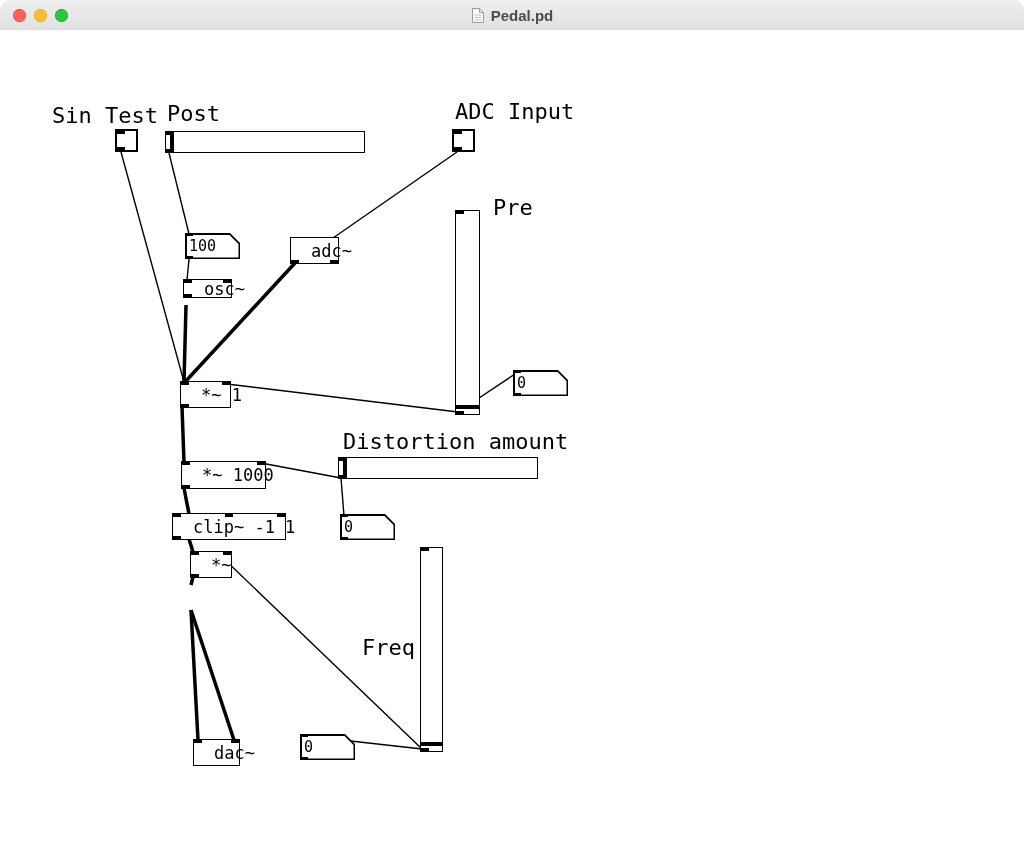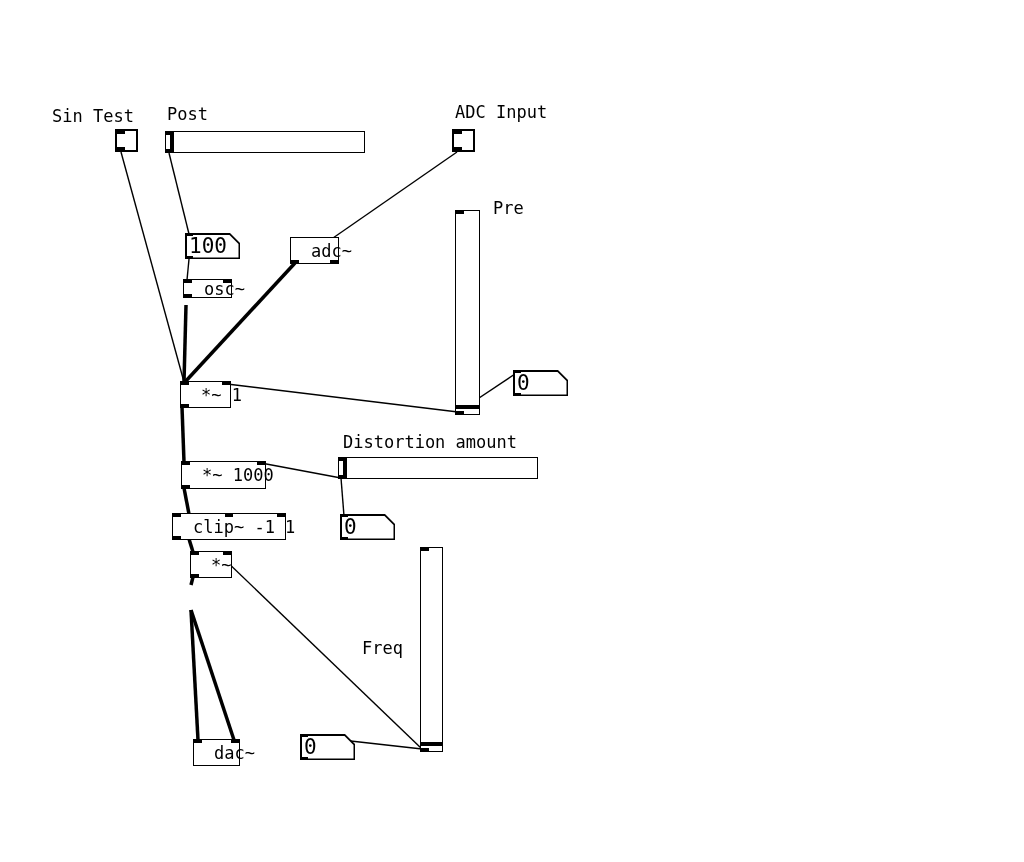--- a/index.html
+++ b/index.html
@@ -20,49 +20,66 @@
   .title-group{display:flex;align-items:center;gap:6px;
                font:600 15px "Liberation Sans",sans-serif;color:#4c4c4c;}
 
   
   .canvas{position:absolute;top:30px;left:0;width:1024px;height:832px;background:#fff;}
   .cords{position:absolute;top:0;left:0;z-index:1;}
   .cords line{stroke:#000;}
   .cords line.sig{stroke-width:3.5;}
   .cords line.ctl{stroke-width:1.4;}
 
-  .comment{position:absolute;z-index:2;font-size:17px;color:#000;white-space:pre;line-height:20px;}
+  .comment{position:absolute;z-index:2;font-size:22px;color:#000;white-space:pre;line-height:20px;}
 
   .obj{position:absolute;z-index:2;background:#fff;border:1.5px solid #000;box-sizing:border-box;
        display:flex;align-items:center;padding:0 20px;font-size:17px;white-space:pre;}
 
   .toggle{position:absolute;z-index:2;background:#fff;border:2px solid #000;box-sizing:border-box;}
 
   .hslider,.vslider{position:absolute;z-index:2;background:#fff;border:1.5px solid #000;box-sizing:border-box;}
   .hslider .handle{position:absolute;top:0;bottom:0;width:4px;background:#000;}
   .vslider .handle{position:absolute;left:0;right:0;height:4px;background:#000;}
 
   .numbox{position:absolute;z-index:2;}
   .numbox .shape{position:absolute;inset:0;background:#000;
                  clip-path:polygon(0 0,calc(100% - 10px) 0,100% 10px,100% 100%,0 100%);}
   .numbox .inner{position:absolute;inset:1.5px;background:#fff;
                  clip-path:polygon(0 0,calc(100% - 9.5px) 0,100% 9.5px,100% 100%,0 100%);}
   .numbox .val{position:absolute;left:4px;top:0;bottom:0;display:flex;align-items:center;
-               font-size:21px;z-index:3;}
+               font-size:15px;z-index:3;}
 
   .nub{position:absolute;width:8px;height:3px;background:#000;z-index:4;}
   .nub.in{top:0;}   .nub.out{bottom:0;}
   .nub.l{left:0;}   .nub.r{right:0;}
   .nub.m{left:50%;margin-left:-4px;}
 </style>
 </head>
 <body>
 
 <div class="window">
 
+  <div class="titlebar">
+    <div class="lights">
+      <span class="light red"></span>
+      <span class="light yellow"></span>
+      <span class="light green"></span>
+    </div>
+    <div class="title-group">
+      <span style="display:inline-flex;">
+        <svg width="14" height="17" viewBox="0 0 14 17">
+          <path d="M1.5 1.5h7l4 4v10h-11z" fill="#fdfdfd" stroke="#9b9b9b"></path>
+          <path d="M8.5 1.5v4h4" fill="none" stroke="#9b9b9b"></path>
+          <path d="M3.5 8h7M3.5 10.5h7M3.5 13h7" stroke="#c0c0c0"></path>
+        </svg>
+      </span>
+      <span>Pedal.pd</span>
+    </div>
+  </div>
 
   <div class="canvas">
 
     <svg class="cords" width="1024" height="832">
       <line class="ctl" x1="121" y1="122" x2="184" y2="352"></line>
       <line class="ctl" x1="169" y1="123" x2="189" y2="204"></line>
       <line class="ctl" x1="189" y1="229" x2="187" y2="250"></line>
       <line class="sig" x1="186" y1="275" x2="184" y2="352"></line>
       <line class="ctl" x1="457" y1="122" x2="333" y2="208"></line>
       <line class="sig" x1="295" y1="233" x2="185" y2="352"></line>

